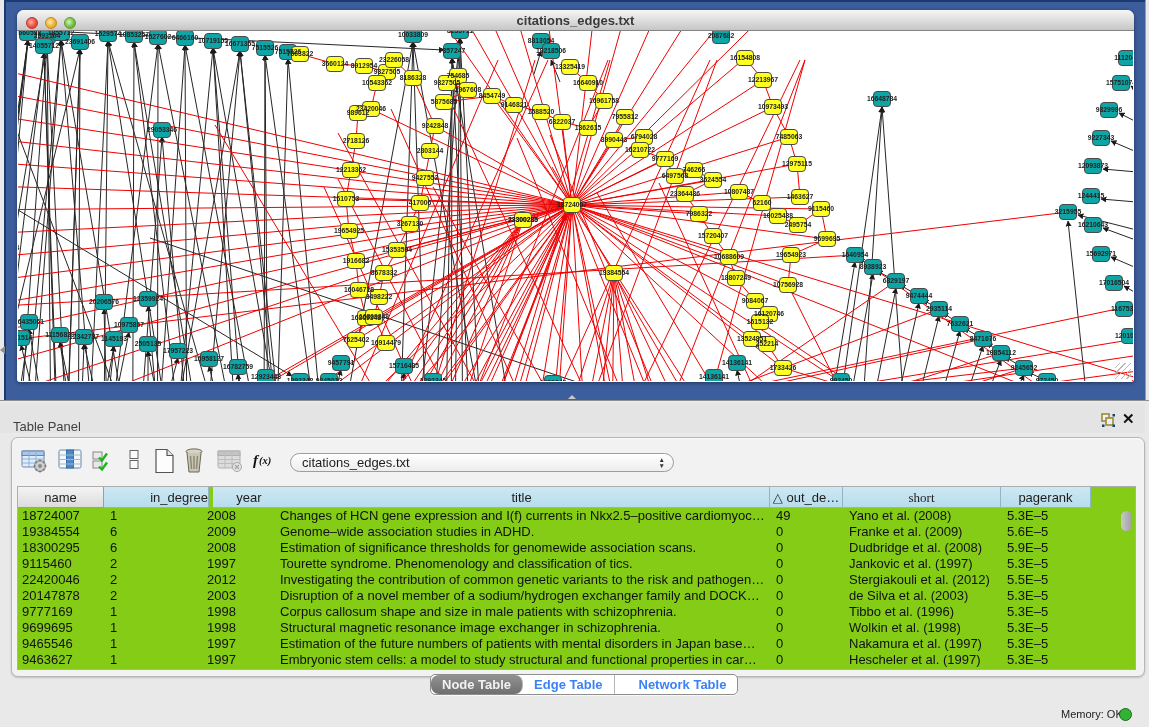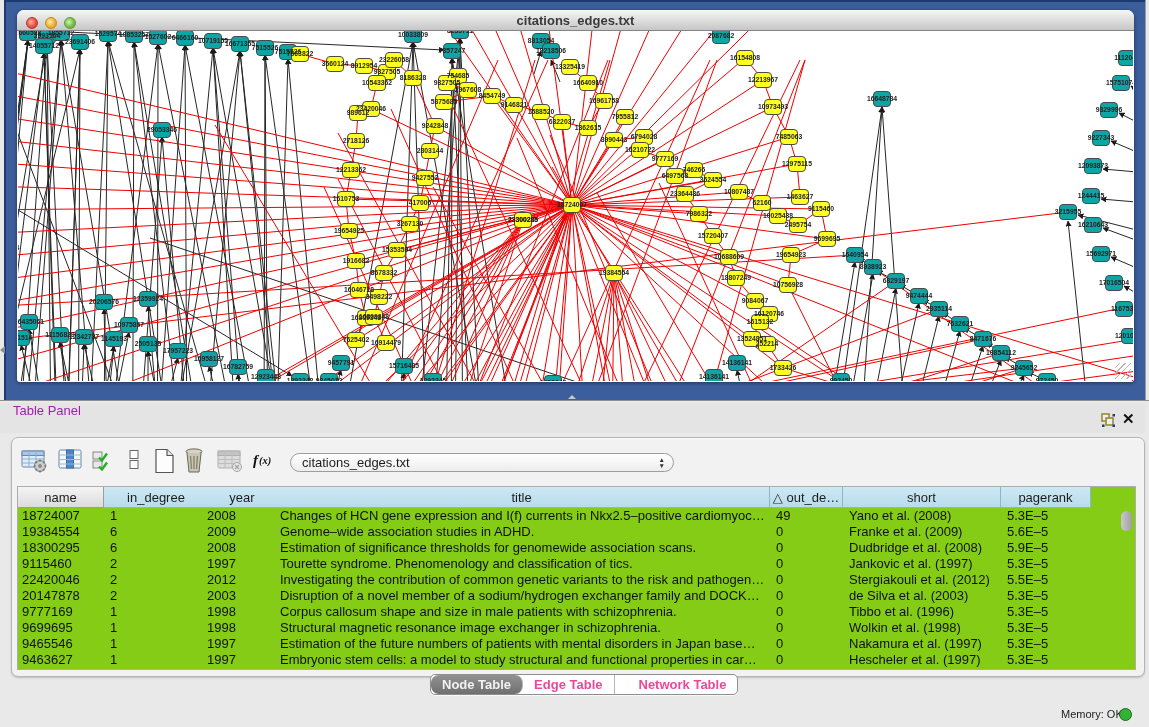--- a/index.html
+++ b/index.html
@@ -16,53 +16,53 @@
 #tl1 { left:9px; background:radial-gradient(circle at 4px 4px,#ffb3a8,#ed4f43 55%,#c43a2e); border:1px solid #b5352c; }
 #tl2 { left:28px; background:radial-gradient(circle at 4px 4px,#ffe9ad,#f3b02f 55%,#cd8f1e); border:1px solid #c08a22; }
 #tl3 { left:47px; background:radial-gradient(circle at 4px 4px,#d6f3b2,#74c043 55%,#569a2d); border:1px solid #5f9c35; }
 #canvas { position:absolute; left:1px; top:21px; width:1115px; height:350px; overflow:hidden; background:#fff; }
 #grip { position:absolute; right:2px; bottom:2px; width:16px; height:16px;
   background:repeating-linear-gradient(135deg,transparent,transparent 3px,#b9b9b9 3px,#b9b9b9 4px); }
 #collapsearrow { position:absolute; left:0px; top:346px; width:0; height:0;
   border-top:4px solid transparent; border-bottom:4px solid transparent; border-right:5px solid #8e8e8e; }
 #tablepanel { position:absolute; left:0; top:400px; width:1149px; height:327px; background:#e9e9e9; border-top:1px solid #8f8f8f; }
 #tp-head { position:absolute; left:0; top:2px; width:1145px; height:30px; background:#e4e4e4; }
-#tp-head .t { position:absolute; left:13px; top:0; font-size:13px; color:#a21caf; }
+#tp-head .t { position:absolute; left:13px; top:16px; font-size:13px; color:#404040; }
 #floaticon { position:absolute; left:1101px; top:10px; width:15px; height:15px; }
 #closex { position:absolute; left:1122px; top:7px; font-size:15px; font-weight:bold; color:#111; }
 #content { position:absolute; left:11px; top:36px; width:1134px; height:240px;
   background:#f2f2f2; border:1px solid #b6b6b6; border-radius:7px; box-shadow:inset 0 1px 2px rgba(255,255,255,.8), 0 1px 2px rgba(0,0,0,.18); }
 #toolbar { position:absolute; left:8px; top:8px; height:32px; }
 #combo { position:absolute; left:278px; top:15px; width:384px; height:19px; background:linear-gradient(#ffffff,#ededed);
   border:1px solid #9d9d9d; border-radius:10px; font-size:13px; color:#1c1c1c; line-height:17px; padding-left:11px; }
 #combo .ar { position:absolute; right:8px; top:3px; font-size:6.5px; line-height:6px; color:#333; text-align:center; }
 #tablewrap { position:absolute; left:5px; top:48px; width:1119px; height:184px; background:#84cc16; border:1px solid #adadad; }
 #thead { position:absolute; left:0; top:0; width:1117px; height:21px; font-size:13px; color:#1d1d1d; }
 #thead div { position:absolute; top:0; height:21px; text-align:center; line-height:21px;
   background:linear-gradient(#cde8f4,#b8dcEC); border-right:1px solid #8fb6c6; border-bottom:1px solid #8fb6c6; }
 #thead .h0 { left:0; width:86px; background:linear-gradient(#f4f4f4,#dcdcdc); border-right:1px solid #9d9d9d; border-bottom:1px solid #9d9d9d; }
-#thead .h1 { left:86px; width:105px; }
-#thead .h2 { left:188px; width:73px; }
+#thead .h1 { left:86px; width:105px;text-align:right; }
+#thead .h2 { left:195px; width:73px; }
 #thead .h3 { left:256px; width:496px; }
 #thead .h4 { left:752px; width:73px; }
-#thead .h5 { left:825px; width:158px; }
+#thead .h5 { left:825px; width:158px;font-family:Liberation Serif, serif; }
 #thead .h6 { left:983px; width:90px; }
 #tbody { position:absolute; left:0; top:21px; width:1117px; font-size:13px; color:#111; }
 .tr { position:relative; height:16px; line-height:16px; white-space:nowrap; }
 .tr div { position:absolute; top:0; height:16px; overflow:hidden; }
 .c0 { left:4px; width:84px; }
 .c1 { left:92px; width:90px; }
 .c2 { left:189px; width:70px; }
 .c3 { left:262px; width:492px; }
 .c4 { left:758px; width:68px; }
 .c5 { left:831px; width:155px; }
 .c6 { left:989px; width:86px; }
 #vscroll { position:absolute; right:3px; top:24px; width:11px; height:20px; background:linear-gradient(90deg,#c9c9c9,#9f9f9f); border-radius:6px; }
 #tabs { position:absolute; left:430px; top:273px; height:21px; display:flex; border:1px solid #8e8e8e; border-radius:5px; overflow:hidden; background:#fff; box-shadow:0 1px 0 rgba(255,255,255,.7); }
-#tabs div { font-size:13px; font-weight:bold; color:#ec4899; line-height:19px; padding:0 11px; border-right:1px solid #b5b5b5; }
+#tabs div { font-size:13px; font-weight:bold; color:#3b82f6; line-height:19px; padding:0 11px; border-right:1px solid #b5b5b5; }
 #tabs .sel { background:linear-gradient(#929292,#6f6f6f); color:#f2f2f2;border-radius:8px; }
 #tabs div:last-child { border-right:none;padding-left:24px; }
 #memory { position:absolute; left:1061px; top:307px; font-size:11px; color:#222; }
 #memdot { position:absolute; left:1119px; top:307px; width:13px; height:13px; border-radius:50%; background:#33b334; border:1.5px solid #1c691c; }
 #divider-grip { position:absolute; left:568px; top:395px; width:0px; height:0px;
   border-left:4px solid transparent; border-right:4px solid transparent; border-bottom:4px solid #c8c8c8; }
 </style></head>
 <body>
 <div id="stage">
  <div id="desk"></div>

